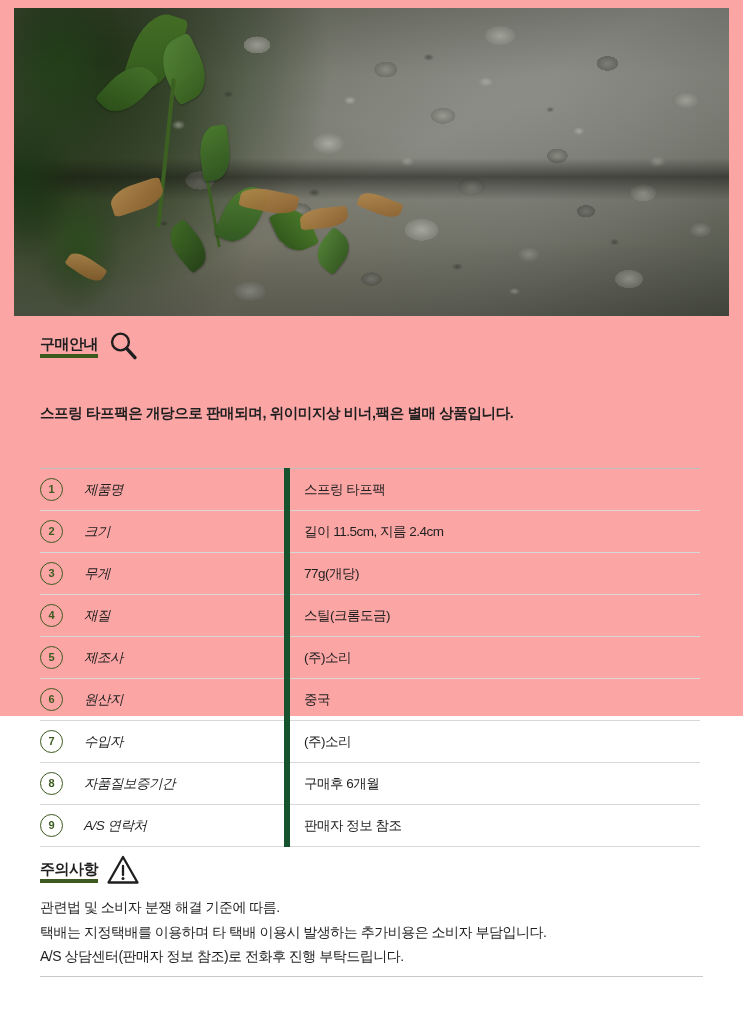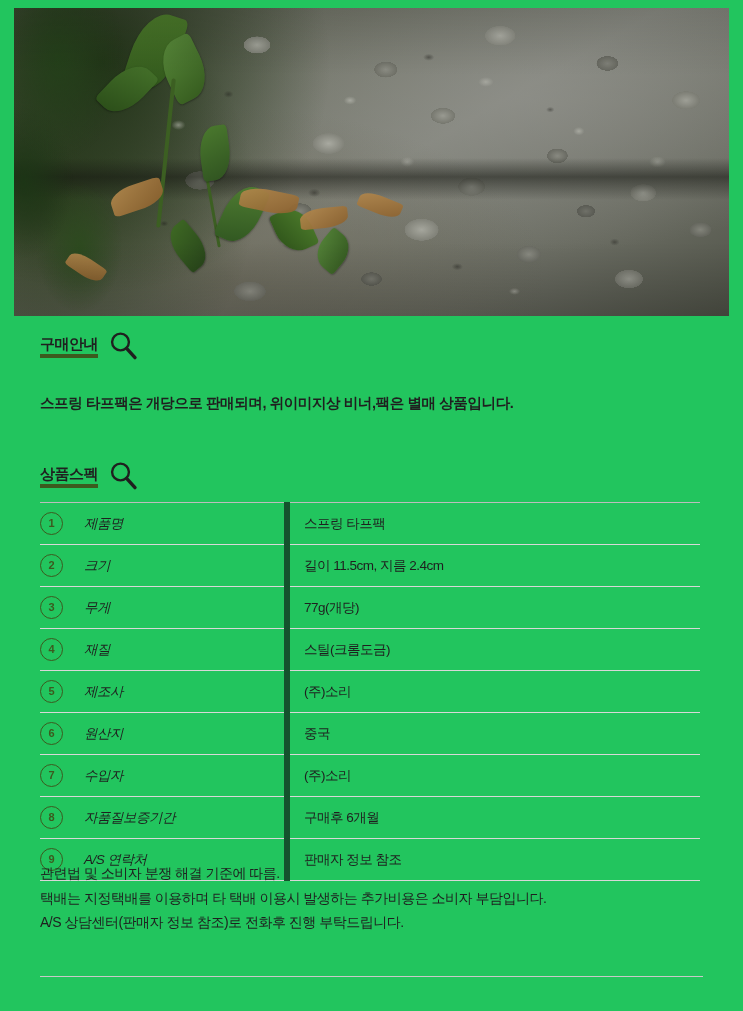--- a/index.html
+++ b/index.html
@@ -11,23 +11,23 @@
     width: 743px;
     height: 1011px;
     font-family: "Liberation Sans", sans-serif;
     color: #2b2b2b;
     position: relative;
     overflow: hidden;
   }
 
   .page {
     width: 743px;
-    height: 1011px;
+    height: 716px;
     position: relative;
-    background: #22c55e;
+    background: #fca5a5;
   }
 
   
   .hero {
     position: absolute;
     left: 14px;
     top: 8px;
     width: 715px;
     height: 308px;
     overflow: hidden;
@@ -282,86 +282,87 @@
   <div class="section" style="top:330px;">
     <div class="sec-head">
       <span class="sec-title">구매안내</span>
       <span class="icon-magnifier">
         <svg width="34" height="34" viewBox="0 0 34 34">
           <circle cx="14.5" cy="14" r="8.4" fill="none" stroke="#1f1f1f" stroke-width="2.4"></circle>
           <line x1="20.6" y1="20.4" x2="29" y2="29.6" stroke="#1f1f1f" stroke-width="3.4" stroke-linecap="round"></line>
         </svg>
       </span>
     </div>
-    <div class="body-line" style="margin-top:28px;">스프링 타프팩은 개당으로 판매되며, 위이미지상 비너,팩은 별매 상품입니다.</div>
+    <div class="body-line" style="margin-top:38px;">스프링 타프팩은 개당으로 판매되며, 위이미지상 비너,팩은 별매 상품입니다.</div>
   </div>
 
   <div class="section" style="top:460px;">
+
+    <table class="spec-table">
+      <tbody>
+        <tr>
+          <td class="c-num"><span class="num-badge">1</span></td>
+          <td class="c-label">제품명</td>
+          <td class="c-value">스프링 타프팩</td>
+        </tr>
+        <tr>
+          <td class="c-num"><span class="num-badge">2</span></td>
+          <td class="c-label">크기</td>
+          <td class="c-value">길이 11.5cm, 지름 2.4cm</td>
+        </tr>
+        <tr>
+          <td class="c-num"><span class="num-badge">3</span></td>
+          <td class="c-label">무게</td>
+          <td class="c-value">77g(개당)</td>
+        </tr>
+        <tr>
+          <td class="c-num"><span class="num-badge">4</span></td>
+          <td class="c-label">재질</td>
+          <td class="c-value">스틸(크롬도금)</td>
+        </tr>
+        <tr>
+          <td class="c-num"><span class="num-badge">5</span></td>
+          <td class="c-label">제조사</td>
+          <td class="c-value">(주)소리</td>
+        </tr>
+        <tr>
+          <td class="c-num"><span class="num-badge">6</span></td>
+          <td class="c-label">원산지</td>
+          <td class="c-value">중국</td>
+        </tr>
+        <tr>
+          <td class="c-num"><span class="num-badge">7</span></td>
+          <td class="c-label">수입자</td>
+          <td class="c-value">(주)소리</td>
+        </tr>
+        <tr>
+          <td class="c-num"><span class="num-badge">8</span></td>
+          <td class="c-label">자품질보증기간</td>
+          <td class="c-value">구매후 6개월</td>
+        </tr>
+        <tr>
+          <td class="c-num"><span class="num-badge">9</span></td>
+          <td class="c-label">A/S 연락처</td>
+          <td class="c-value">판매자 정보 참조</td>
+        </tr>
+      </tbody>
+    </table>
+  </div>
+
+  <div class="section" style="top:855px;">
     <div class="sec-head">
-      <span class="sec-title">상품스펙</span>
-      <span class="icon-magnifier">
+      <span class="sec-title">주의사항</span>
+      <span class="icon-warning">
         <svg width="34" height="34" viewBox="0 0 34 34">
-          <circle cx="14.5" cy="14" r="8.4" fill="none" stroke="#1f1f1f" stroke-width="2.4"></circle>
-          <line x1="20.6" y1="20.4" x2="29" y2="29.6" stroke="#1f1f1f" stroke-width="3.4" stroke-linecap="round"></line>
+          <path d="M17 4 L31.5 29.5 L2.5 29.5 Z" fill="none" stroke="#1f1f1f" stroke-width="2.3" stroke-linejoin="round"></path>
+          <line x1="17" y1="13" x2="17" y2="22" stroke="#1f1f1f" stroke-width="2.3" stroke-linecap="round"></line>
+          <circle cx="17" cy="25.6" r="1.5" fill="#1f1f1f"></circle>
         </svg>
       </span>
     </div>
-
-    <table class="spec-table">
-      <tbody>
-        <tr>
-          <td class="c-num"><span class="num-badge">1</span></td>
-          <td class="c-label">제품명</td>
-          <td class="c-value">스프링 타프팩</td>
-        </tr>
-        <tr>
-          <td class="c-num"><span class="num-badge">2</span></td>
-          <td class="c-label">크기</td>
-          <td class="c-value">길이 11.5cm, 지름 2.4cm</td>
-        </tr>
-        <tr>
-          <td class="c-num"><span class="num-badge">3</span></td>
-          <td class="c-label">무게</td>
-          <td class="c-value">77g(개당)</td>
-        </tr>
-        <tr>
-          <td class="c-num"><span class="num-badge">4</span></td>
-          <td class="c-label">재질</td>
-          <td class="c-value">스틸(크롬도금)</td>
-        </tr>
-        <tr>
-          <td class="c-num"><span class="num-badge">5</span></td>
-          <td class="c-label">제조사</td>
-          <td class="c-value">(주)소리</td>
-        </tr>
-        <tr>
-          <td class="c-num"><span class="num-badge">6</span></td>
-          <td class="c-label">원산지</td>
-          <td class="c-value">중국</td>
-        </tr>
-        <tr>
-          <td class="c-num"><span class="num-badge">7</span></td>
-          <td class="c-label">수입자</td>
-          <td class="c-value">(주)소리</td>
-        </tr>
-        <tr>
-          <td class="c-num"><span class="num-badge">8</span></td>
-          <td class="c-label">자품질보증기간</td>
-          <td class="c-value">구매후 6개월</td>
-        </tr>
-        <tr>
-          <td class="c-num"><span class="num-badge">9</span></td>
-          <td class="c-label">A/S 연락처</td>
-          <td class="c-value">판매자 정보 참조</td>
-        </tr>
-      </tbody>
-    </table>
-  </div>
-
-  <div class="section" style="top:855px;">
     <div class="notice-list">
       <div class="notice-line">관련법 및 소비자 분쟁 해결 기준에 따름.</div>
       <div class="notice-line">택배는 지정택배를 이용하며 타 택배 이용시 발생하는 추가비용은 소비자 부담입니다.</div>
       <div class="notice-line">A/S 상담센터(판매자 정보 참조)로 전화후 진행 부탁드립니다.</div>
     </div>
   </div>
 
   <div class="rule" style="top:976px;"></div>
 </div>
 

